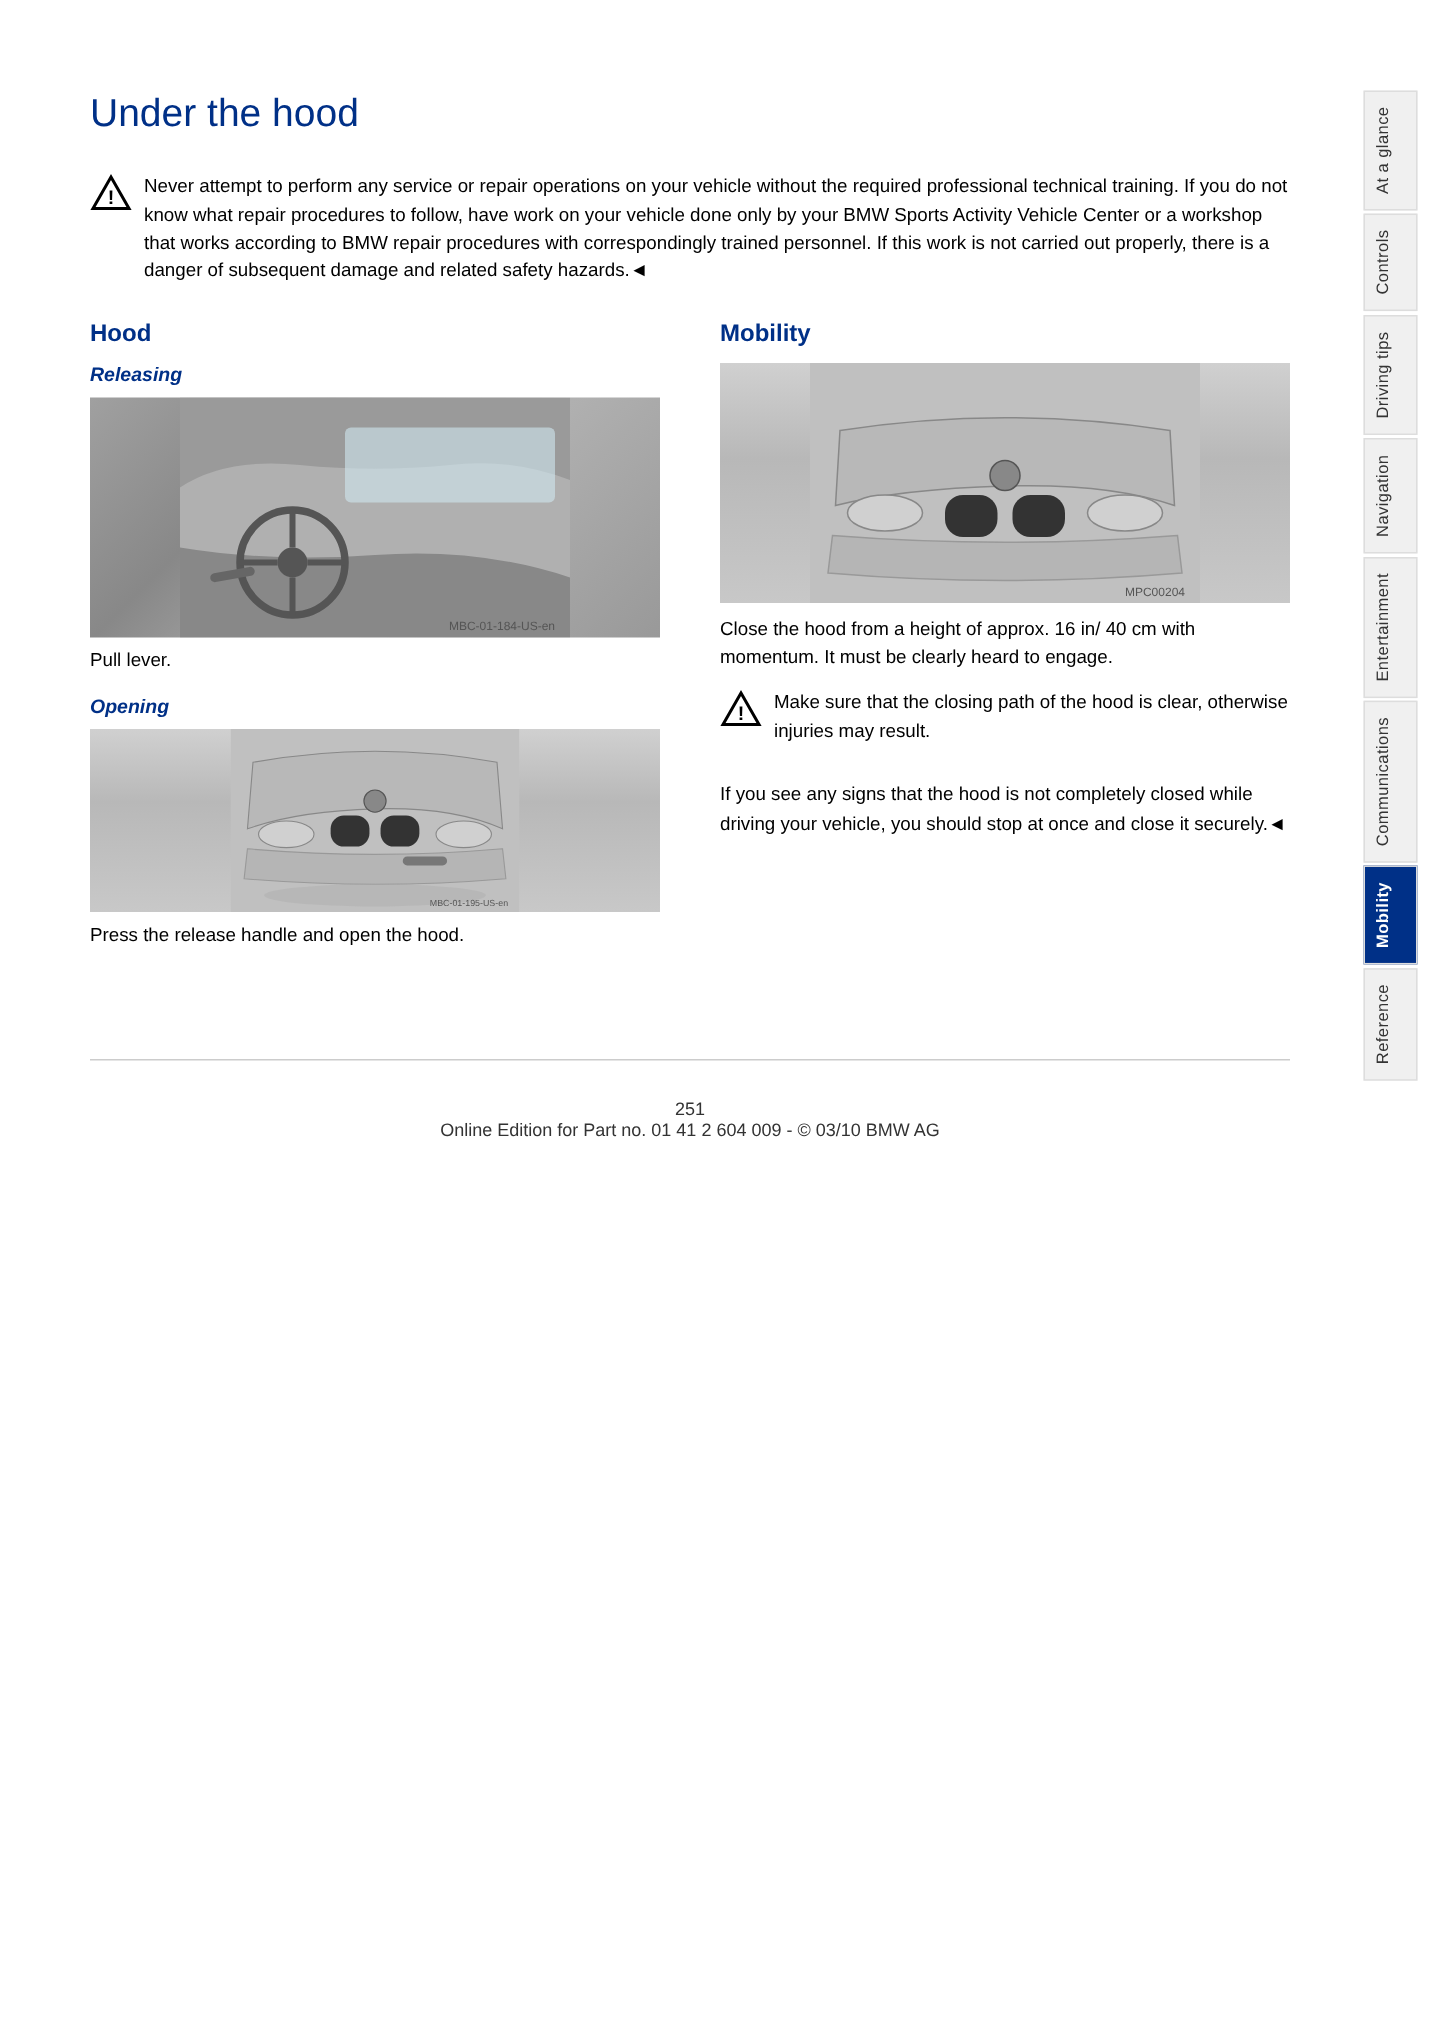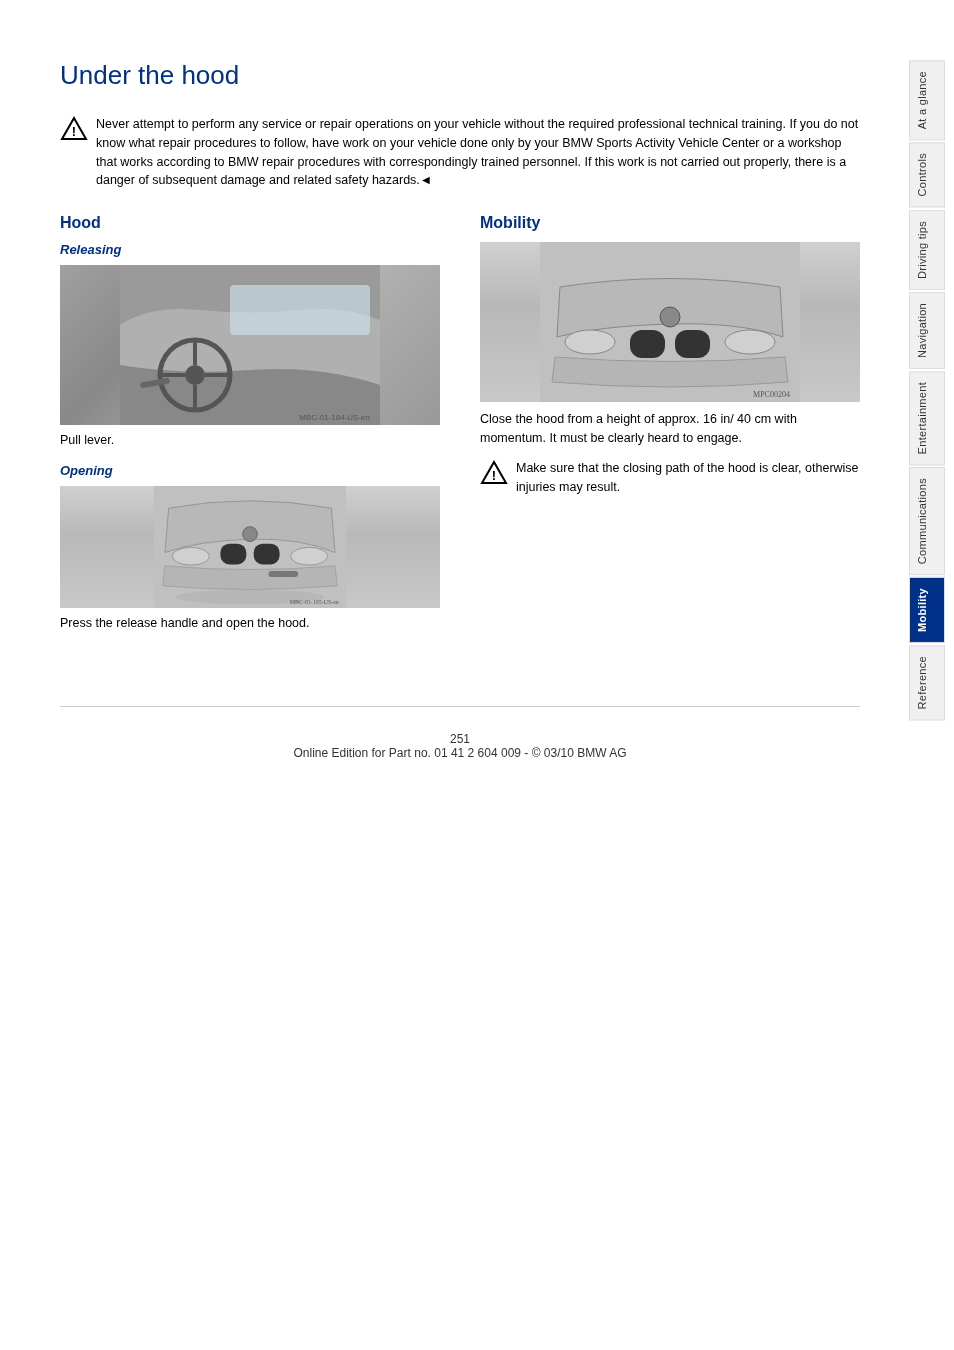--- a/index.html
+++ b/index.html
@@ -67,21 +67,20 @@
       position: relative;
       overflow: hidden;
     }
     
     .interior-img {
       background: linear-gradient(135deg, #a0a0a0 0%, #888 30%, #b0b0b0 60%, #999 100%);
     }
     
     .exterior-img {
       background: linear-gradient(180deg, #d0d0d0 0%, #b8b8b8 40%, #c8c8c8 100%);
-      font-family: Liberation Serif, serif;
     }
     .image-caption {
       font-size: 12.5px;
       margin-bottom: 16px;
       color: #000;
     }
     p.body-text {
       font-size: 12.5px;
       line-height: 1.55;
       margin-bottom: 10px;
@@ -246,20 +245,21 @@
       <div class="warning-block">
         <div class="warn-tri">
           <svg width="28" height="28" viewBox="0 0 28 28">
             <polygon points="14,3 26,24 2,24" fill="none" stroke="#000" stroke-width="2"></polygon>
             <text x="14" y="21" text-anchor="middle" font-size="13" font-weight="bold" fill="#000">!</text>
           </svg>
         </div>
         <p class="warning-text">Make sure that the closing path of the hood is clear, otherwise injuries may result.</p>
       </div>
 
+      <p class="body-text">If you see any signs that the hood is not completely closed while driving your vehicle, you should stop at once and close it securely.◄</p>
 
     </div>
 
   </div>
 
   <div class="footer">
     <span>251</span><br>
     <span>Online Edition for Part no. 01 41 2 604 009 - © 03/10 BMW AG</span>
   </div>
 

